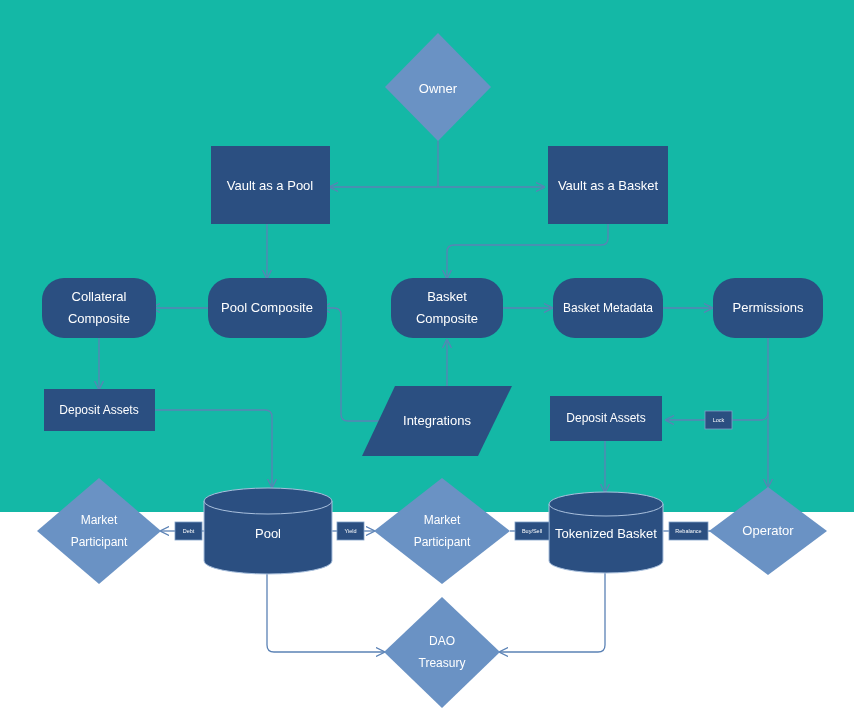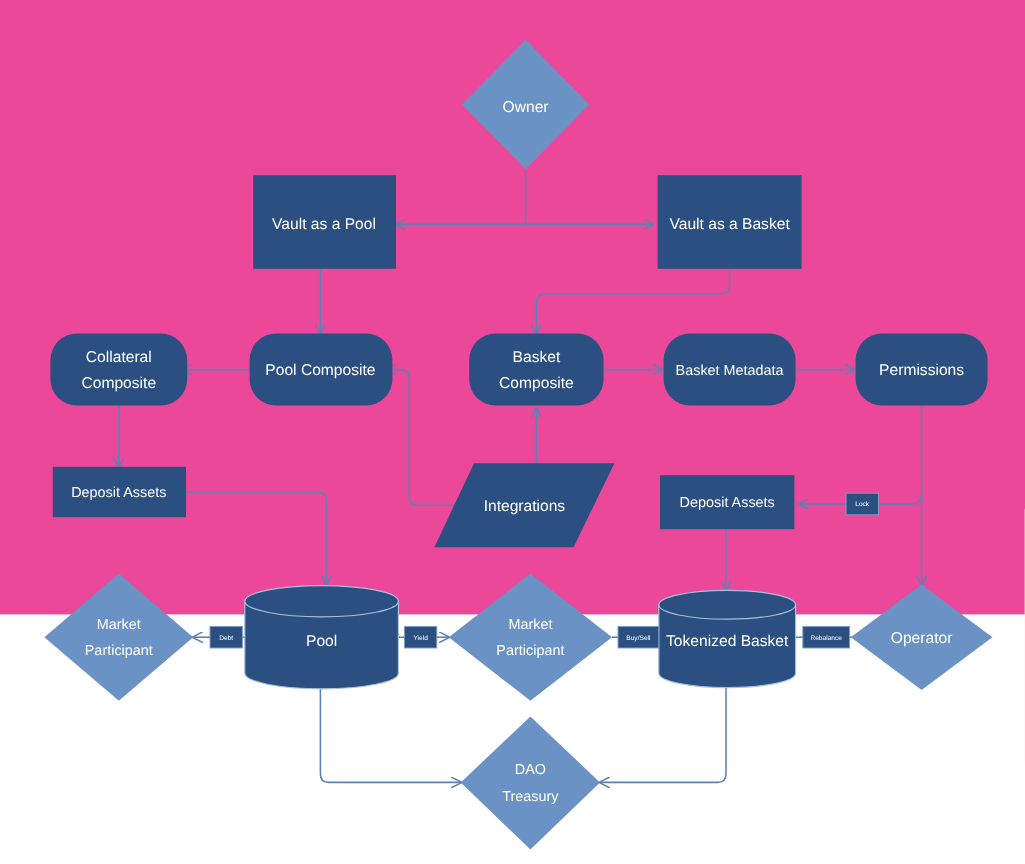--- a/index.html
+++ b/index.html
@@ -10,21 +10,21 @@
   body {
     width: 854px;
     height: 720px;
     font-family: "Liberation Sans", sans-serif;
     overflow: hidden;
   }
   #diagram-root {
     position: relative;
     width: 854px;
     height: 512px;
-    background: #ec4899;
+    background: #14b8a6;
   }
   svg#flow {
     display: block;
     width: 854px;
     height: 720px;
   }
   .node-label {
     fill: #ffffff;
     font-family: "Liberation Sans", sans-serif;
     font-size: 13px;

